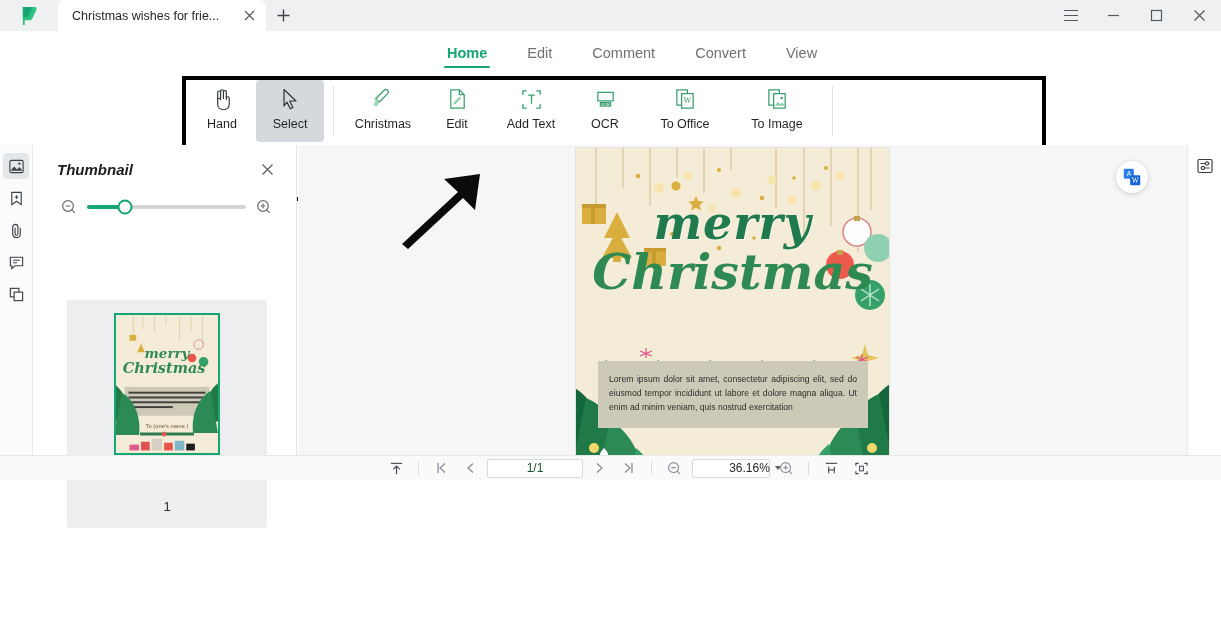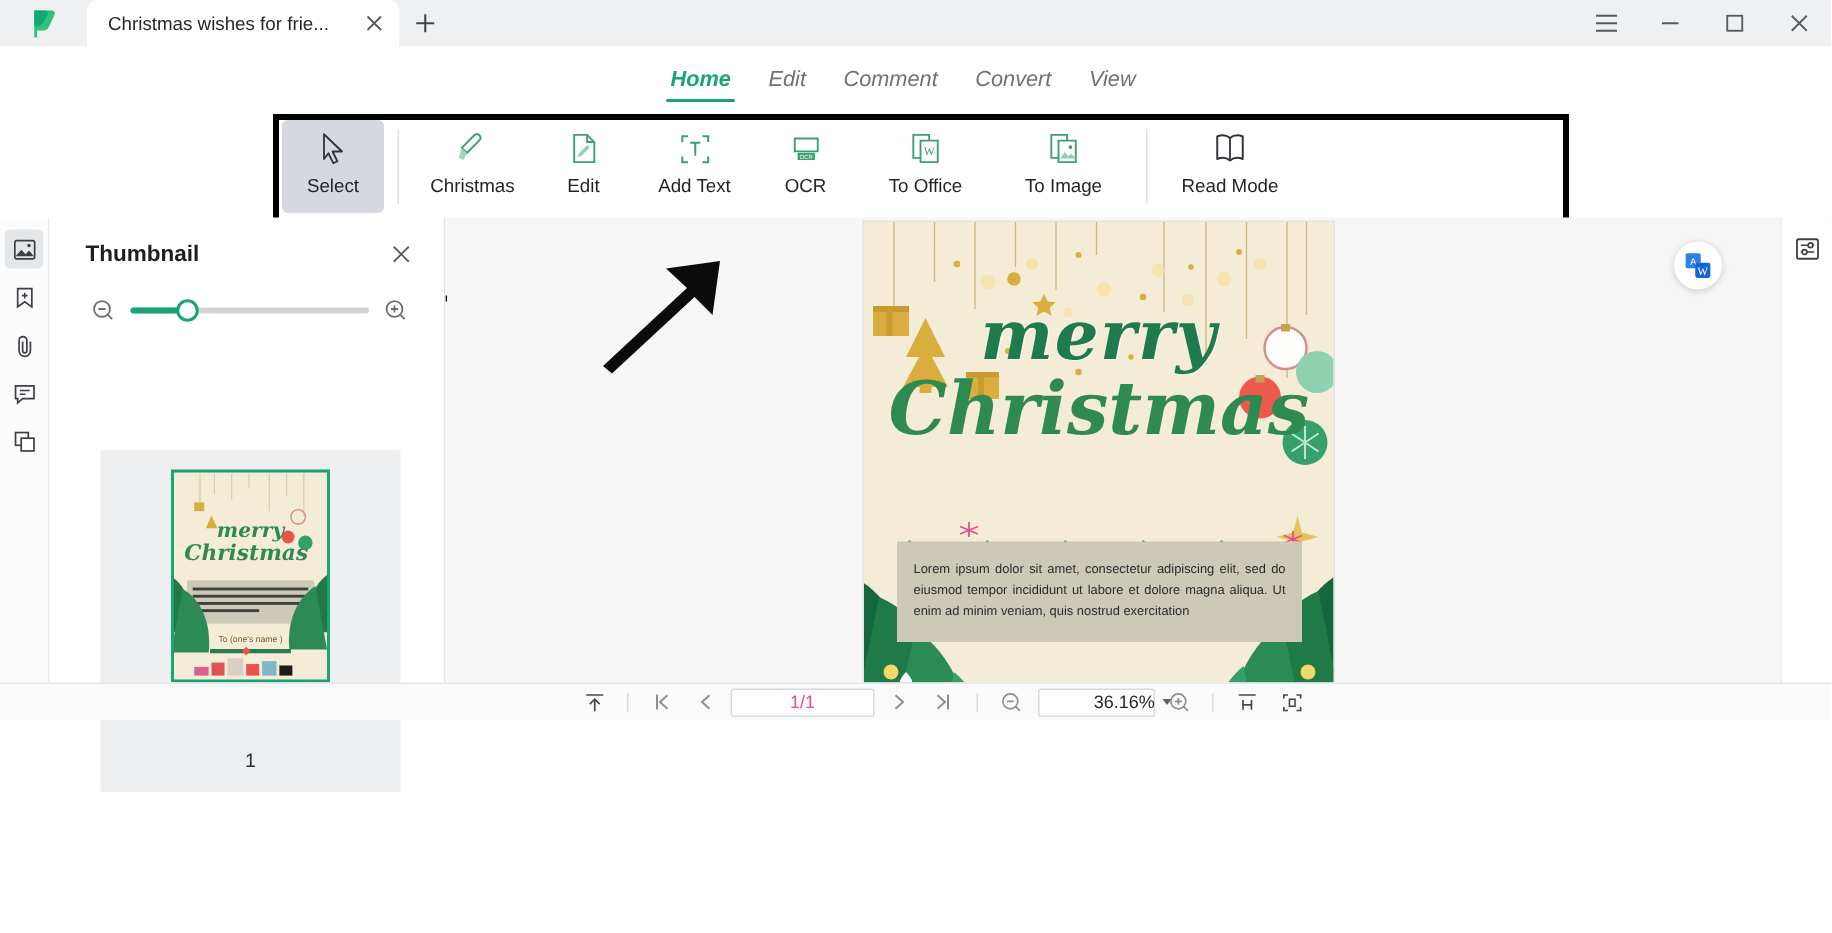--- a/index.html
+++ b/index.html
@@ -76,21 +76,21 @@
     color: #6b7075; cursor: pointer;
   }
 
   
   .ribbon {
     position: absolute; left: 0; top: 40px; width: 1221px; height: 105px;
     background: #ffffff;
   }
   .tabs {
     position: absolute; left: 447px; top: 5px;
-    display: flex; gap: 25px; align-items: flex-end; font-style: italic;
+    display: flex; gap: 40px; align-items: flex-end;
   }
   .tab-item {
     font-size: 14.5px; color: #6d7277; cursor: pointer;
     padding-bottom: 7px; position: relative;
   }
   .tab-item.active { color: #17a673; font-weight: bold; }
   .tab-item.active::after {
     content:''; position: absolute; left: -3px; right: -3px; bottom: 0;
     height: 2.5px; background: #17a673; border-radius: 2px;
   }
@@ -132,21 +132,21 @@
   .rail-btn.active { background: #e4e7ea; }
 
   
   .thumbpanel {
     position: absolute; left: 33px; top: 145px; width: 264px; bottom: 25px;
     background: #ffffff; border-right: 1px solid #e0e3e6;
   }
   .thumb-head {
     display:flex; align-items:center; height: 48px; padding: 0 18px 0 24px;
   }
-  .thumb-title { font-size: 15px; font-weight: bold; color: #1b1e22; }
+  .thumb-title { font-size: 15px; font-weight: bold; color: #1b1e22; font-style: italic; }
   .thumb-close {
     margin-left: auto; width: 22px; height: 22px;
     display:flex; align-items:center; justify-content:center;
     color: #5a5e63; cursor: pointer;
   }
   .zoomrow { display:flex; align-items:center; padding: 6px 24px 0 28px; gap: 10px; }
   .zc { color:#6a6e73; cursor:pointer; display:flex; }
   .track {
     position: relative; flex: 1; height: 4px; background: #d2d5d8; border-radius: 3px;
   }
@@ -230,21 +230,21 @@
   .sb-inner { display:flex; align-items:center; gap: 2px; margin: 0 auto; padding-left: 36px;}
   .sb-btn {
     width: 28px; height: 22px; display:flex; align-items:center; justify-content:center;
     color: #8b8f94; cursor: pointer;
   }
   .sb-btn.dark { color: #44484d; }
   .sb-sep { width:1px; height:13px; background:#d9dcdf; margin: 0 6px; }
   .pagebox {
     width: 96px; height: 19px; border: 1px solid #d7dadd; background:#fff;
     border-radius: 2px; display:flex; align-items:center; justify-content:center;
-    font-size: 12px; color: #ec4899; cursor: text;
+    font-size: 12px; color: #14532d; cursor: text;
   }
   .zoombox {
     width: 78px; height: 19px; border: 1px solid #d7dadd; background:#fff;
     border-radius: 2px; display:flex; align-items:center; justify-content:center;
     gap: 5px; font-size: 12px; color:#25282c; cursor: pointer; margin-left: 2px; padding-left: 48px;
   }
   .caret { width:0;height:0;border-left:3.5px solid transparent;border-right:3.5px solid transparent;
            border-top:4px solid #5d6166; }
 </style>
 </head>
@@ -357,20 +357,28 @@
     <div class="tabs">
       <div class="tab-item active">Home</div>
       <div class="tab-item">Edit</div>
       <div class="tab-item">Comment</div>
       <div class="tab-item">Convert</div>
       <div class="tab-item">View</div>
     </div>
 
     <div class="toolgroups">
 
+      <div class="tool">
+        <span class="ticon">
+          <svg width="23" height="24" viewBox="0 0 24 25">
+              <path d="M7 13V5.6a1.5 1.5 0 113 0V12m0-.4V4.3a1.5 1.5 0 113 0V12m0-.4V5.2a1.5 1.5 0 113 0V13m0-1.3a1.5 1.5 0 113 0v6.4c0 3.2-2.5 5.6-5.8 5.6-3.4 0-6.2-2-6.2-5.4v-5.1a1.5 1.5 0 113 0" stroke="#2f3337" stroke-width="1.2" fill="none" stroke-linecap="round"></path>
+            </svg>
+        </span>
+        <span class="tlabel">Hand</span>
+      </div>
 
       <div class="tool active">
         <span class="ticon">
           <svg width="22" height="24" viewBox="0 0 22 24">
               <path d="M5 2.5l12 11.5h-6.3l3.2 6.5-2.7 1.3-3.2-6.6L5 19z" stroke="#2f3337" stroke-width="1.2" fill="none" stroke-linejoin="round"></path>
             </svg>
         </span>
         <span class="tlabel">Select</span>
       </div>
 
@@ -437,29 +445,20 @@
             <circle cx="16.3" cy="11" r="1.3" fill="#3aa06f"></circle>
             <path d="M9 19l3.5-4.5 2.4 3 2-2.2L20 19z" fill="#8fd1b1"></path>
           </svg>
         </span>
         <span class="tlabel">To Image</span>
       </div>
 
       <div class="grpdiv"></div>
 
 
-      <div class="tool wider">
-        <span class="ticon">
-          <svg width="24" height="24" viewBox="0 0 24 24">
-            <path d="M12 5c-2.5-2-6-2-8.5-1v15c2.5-1 6-1 8.5 1 2.5-2 6-2 8.5-1V4C18 3 14.5 3 12 5z" stroke="#2f3337" stroke-width="1.3" fill="none" stroke-linejoin="round"></path>
-            <path d="M12 5v15" stroke="#2f3337" stroke-width="1.2" fill="none"></path>
-          </svg>
-        </span>
-        <span class="tlabel">Read Mode</span>
-      </div>
 
     </div>
 
     <div class="ribbon-highlight"></div>
   </div>
 
   <div class="rail">
     <div class="rail-btn active">
       <svg width="17" height="17" viewBox="0 0 18 18">
           <rect x="2" y="2.5" width="14" height="13" rx="1.5" stroke="currentColor" stroke-width="1.2" fill="none"></rect>

